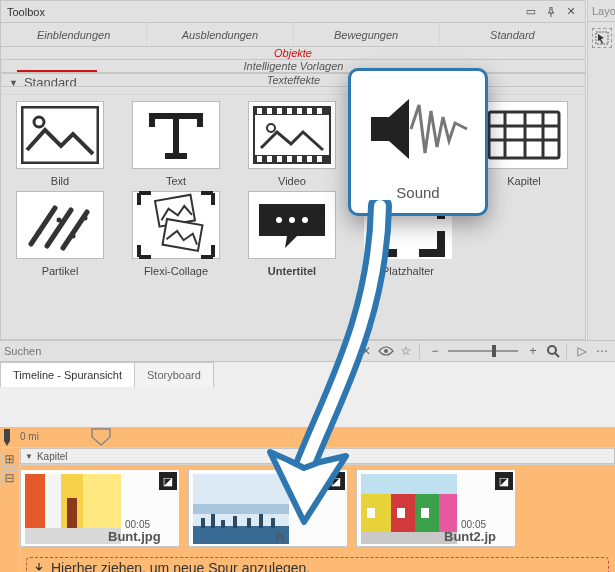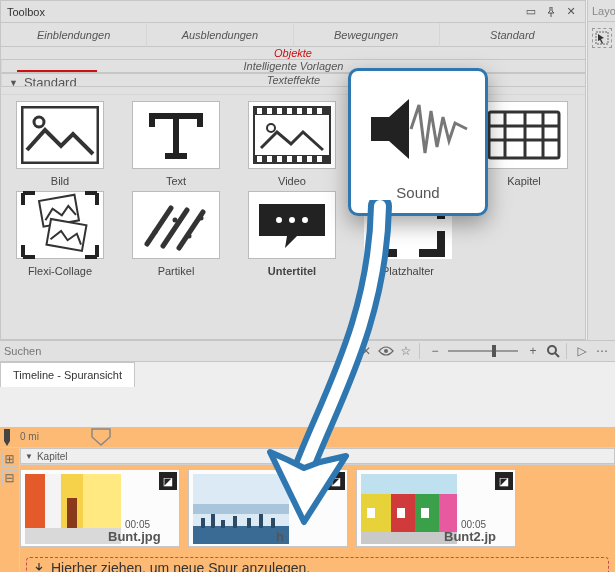--- a/index.html
+++ b/index.html
@@ -200,52 +200,52 @@
                 <line x1="40" y1="6" x2="40" y2="52"></line>
                 <line x1="58" y1="6" x2="58" y2="52"></line>
               </g>
             </svg>
         </div>
         <div class="item-label">Kapitel</div>
       </div>
 
       <div class="item">
         <div class="thumb">
+          <svg width="78" height="58" viewBox="0 0 78 58">
+              <g stroke="#333" stroke-width="5" stroke-linecap="round">
+                <line x1="10" y1="48" x2="34" y2="12"></line>
+                <line x1="26" y1="50" x2="50" y2="14"></line>
+                <line x1="42" y1="52" x2="66" y2="16"></line>
+              </g>
+              <g fill="#333">
+                <circle cx="18" cy="36" r="2.5"></circle>
+                <circle cx="38" cy="24" r="2.5"></circle>
+                <circle cx="52" cy="40" r="2.5"></circle>
+                <circle cx="64" cy="22" r="2.5"></circle>
+              </g>
+            </svg>
+        </div>
+        <div class="item-label">Partikel</div>
+      </div>
+
+      <div class="item">
+        <div class="thumb">
           <svg width="78" height="68" viewBox="0 0 78 68">
             <path d="M2 2 H14 M2 2 V14 M64 2 H76 M76 2 V14 M2 54 V66 M2 66 H14 M76 54 V66 M76 66 H64" stroke="#222" stroke-width="4" fill="none"></path>
             <g transform="translate(18 10) rotate(-10)">
                 <rect width="36" height="26" fill="#fff" stroke="#333" stroke-width="2"></rect>
                 <path d="M3 20 L12 10 L20 18 L28 10 L34 20" stroke="#333" stroke-width="2" fill="none"></path>
               </g>
             <g transform="translate(30 28) rotate(10)">
                 <rect width="36" height="26" fill="#fff" stroke="#333" stroke-width="2"></rect>
                 <path d="M3 20 L12 10 L20 18 L28 10 L34 20" stroke="#333" stroke-width="2" fill="none"></path>
               </g>
           </svg>
         </div>
         <div class="item-label">Flexi-Collage</div>
-      </div>
-
-      <div class="item">
-        <div class="thumb">
-          <svg width="78" height="58" viewBox="0 0 78 58">
-              <g stroke="#333" stroke-width="5" stroke-linecap="round">
-                <line x1="10" y1="48" x2="34" y2="12"></line>
-                <line x1="26" y1="50" x2="50" y2="14"></line>
-                <line x1="42" y1="52" x2="66" y2="16"></line>
-              </g>
-              <g fill="#333">
-                <circle cx="18" cy="36" r="2.5"></circle>
-                <circle cx="38" cy="24" r="2.5"></circle>
-                <circle cx="52" cy="40" r="2.5"></circle>
-                <circle cx="64" cy="22" r="2.5"></circle>
-              </g>
-            </svg>
-        </div>
-        <div class="item-label">Partikel</div>
       </div>
 
       <div class="item">
         <div class="thumb">
           <svg width="78" height="58" viewBox="0 0 78 58">
               <path d="M6 8 H72 V40 H44 L32 52 L34 40 H6 Z" fill="#222"></path>
               <g fill="#fff">
                 <circle cx="26" cy="24" r="3"></circle>
                 <circle cx="39" cy="24" r="3"></circle>
                 <circle cx="52" cy="24" r="3"></circle>
@@ -306,20 +306,23 @@
   </span>
   <span class="vdiv"></span>
   <span class="sb-btn">▷</span>
   <span class="sb-btn">⋯</span>
 </div>
 
 <div class="tl-tabs">
   <div class="tl-tab active">
       <span>Timeline - Spuransicht</span>
     </div>
+  <div class="tl-tab">
+      <span>Storyboard</span>
+    </div>
 </div>
 
 <div class="tl-body">
   <div class="tl-ruler">
     <span class="tl-ruler-label">0 mi</span>
     <div class="marker" style="left:10px;">
       <svg width="16" height="20">
           <path d="M2 2 H8 V14 L5 19 L2 14 Z" fill="#444"></path>
         </svg>
     </div>

